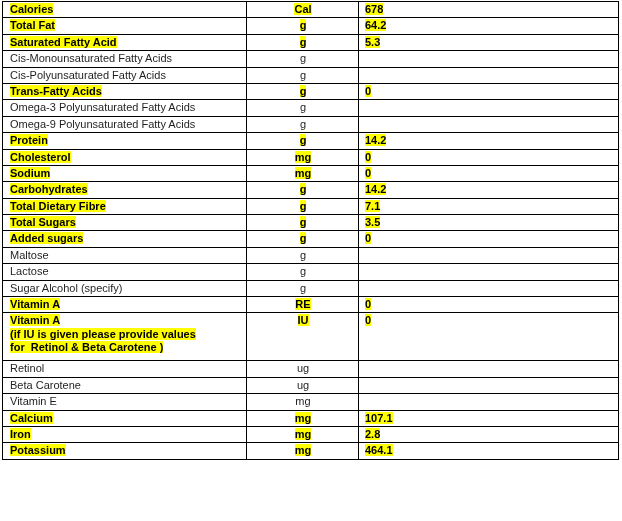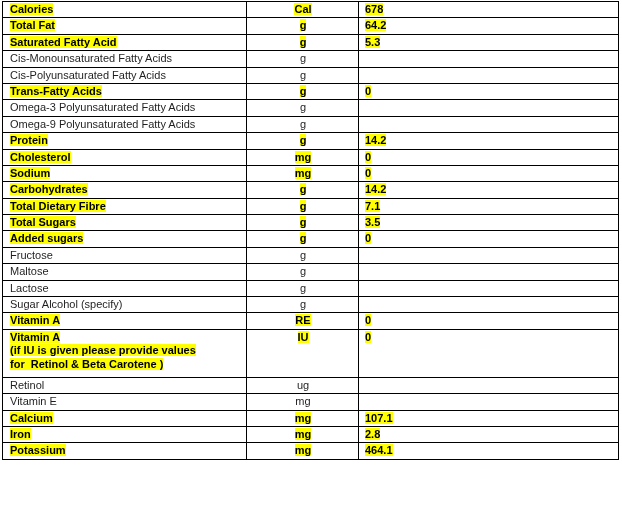--- a/index.html
+++ b/index.html
@@ -111,25 +111,20 @@
       <td class="c-label"><span class="mark">Total Sugars</span></td>
       <td class="c-unit"><span class="mark">g</span></td>
       <td class="c-value"><span class="mark">3.5</span></td>
     </tr>
     <tr class="r hl">
       <td class="c-label"><span class="mark">Added sugars</span></td>
       <td class="c-unit"><span class="mark">g</span></td>
       <td class="c-value"><span class="mark">0</span></td>
     </tr>
     <tr class="r">
-      <td class="c-label"><span class="mark">Fructose</span></td>
-      <td class="c-unit"><span class="mark">g</span></td>
-      <td class="c-value"><span class="mark"></span></td>
-    </tr>
-    <tr class="r">
       <td class="c-label"><span class="mark">Maltose</span></td>
       <td class="c-unit"><span class="mark">g</span></td>
       <td class="c-value"><span class="mark"></span></td>
     </tr>
     <tr class="r">
       <td class="c-label"><span class="mark">Lactose</span></td>
       <td class="c-unit"><span class="mark">g</span></td>
       <td class="c-value"><span class="mark"></span></td>
     </tr>
     <tr class="r">
@@ -148,20 +143,25 @@
 for  Retinol &amp; Beta Carotene )</span></td>
       <td class="c-unit"><span class="mark">IU</span></td>
       <td class="c-value"><span class="mark">0</span></td>
     </tr>
     <tr class="r">
       <td class="c-label"><span class="mark">Retinol</span></td>
       <td class="c-unit"><span class="mark">ug</span></td>
       <td class="c-value"><span class="mark"></span></td>
     </tr>
     <tr class="r">
+      <td class="c-label"><span class="mark">Beta Carotene</span></td>
+      <td class="c-unit"><span class="mark">ug</span></td>
+      <td class="c-value"><span class="mark"></span></td>
+    </tr>
+    <tr class="r">
       <td class="c-label"><span class="mark">Vitamin E</span></td>
       <td class="c-unit"><span class="mark">mg</span></td>
       <td class="c-value"><span class="mark"></span></td>
     </tr>
     <tr class="r hl">
       <td class="c-label"><span class="mark">Calcium</span></td>
       <td class="c-unit"><span class="mark">mg</span></td>
       <td class="c-value"><span class="mark">107.1</span></td>
     </tr>
     <tr class="r hl">

